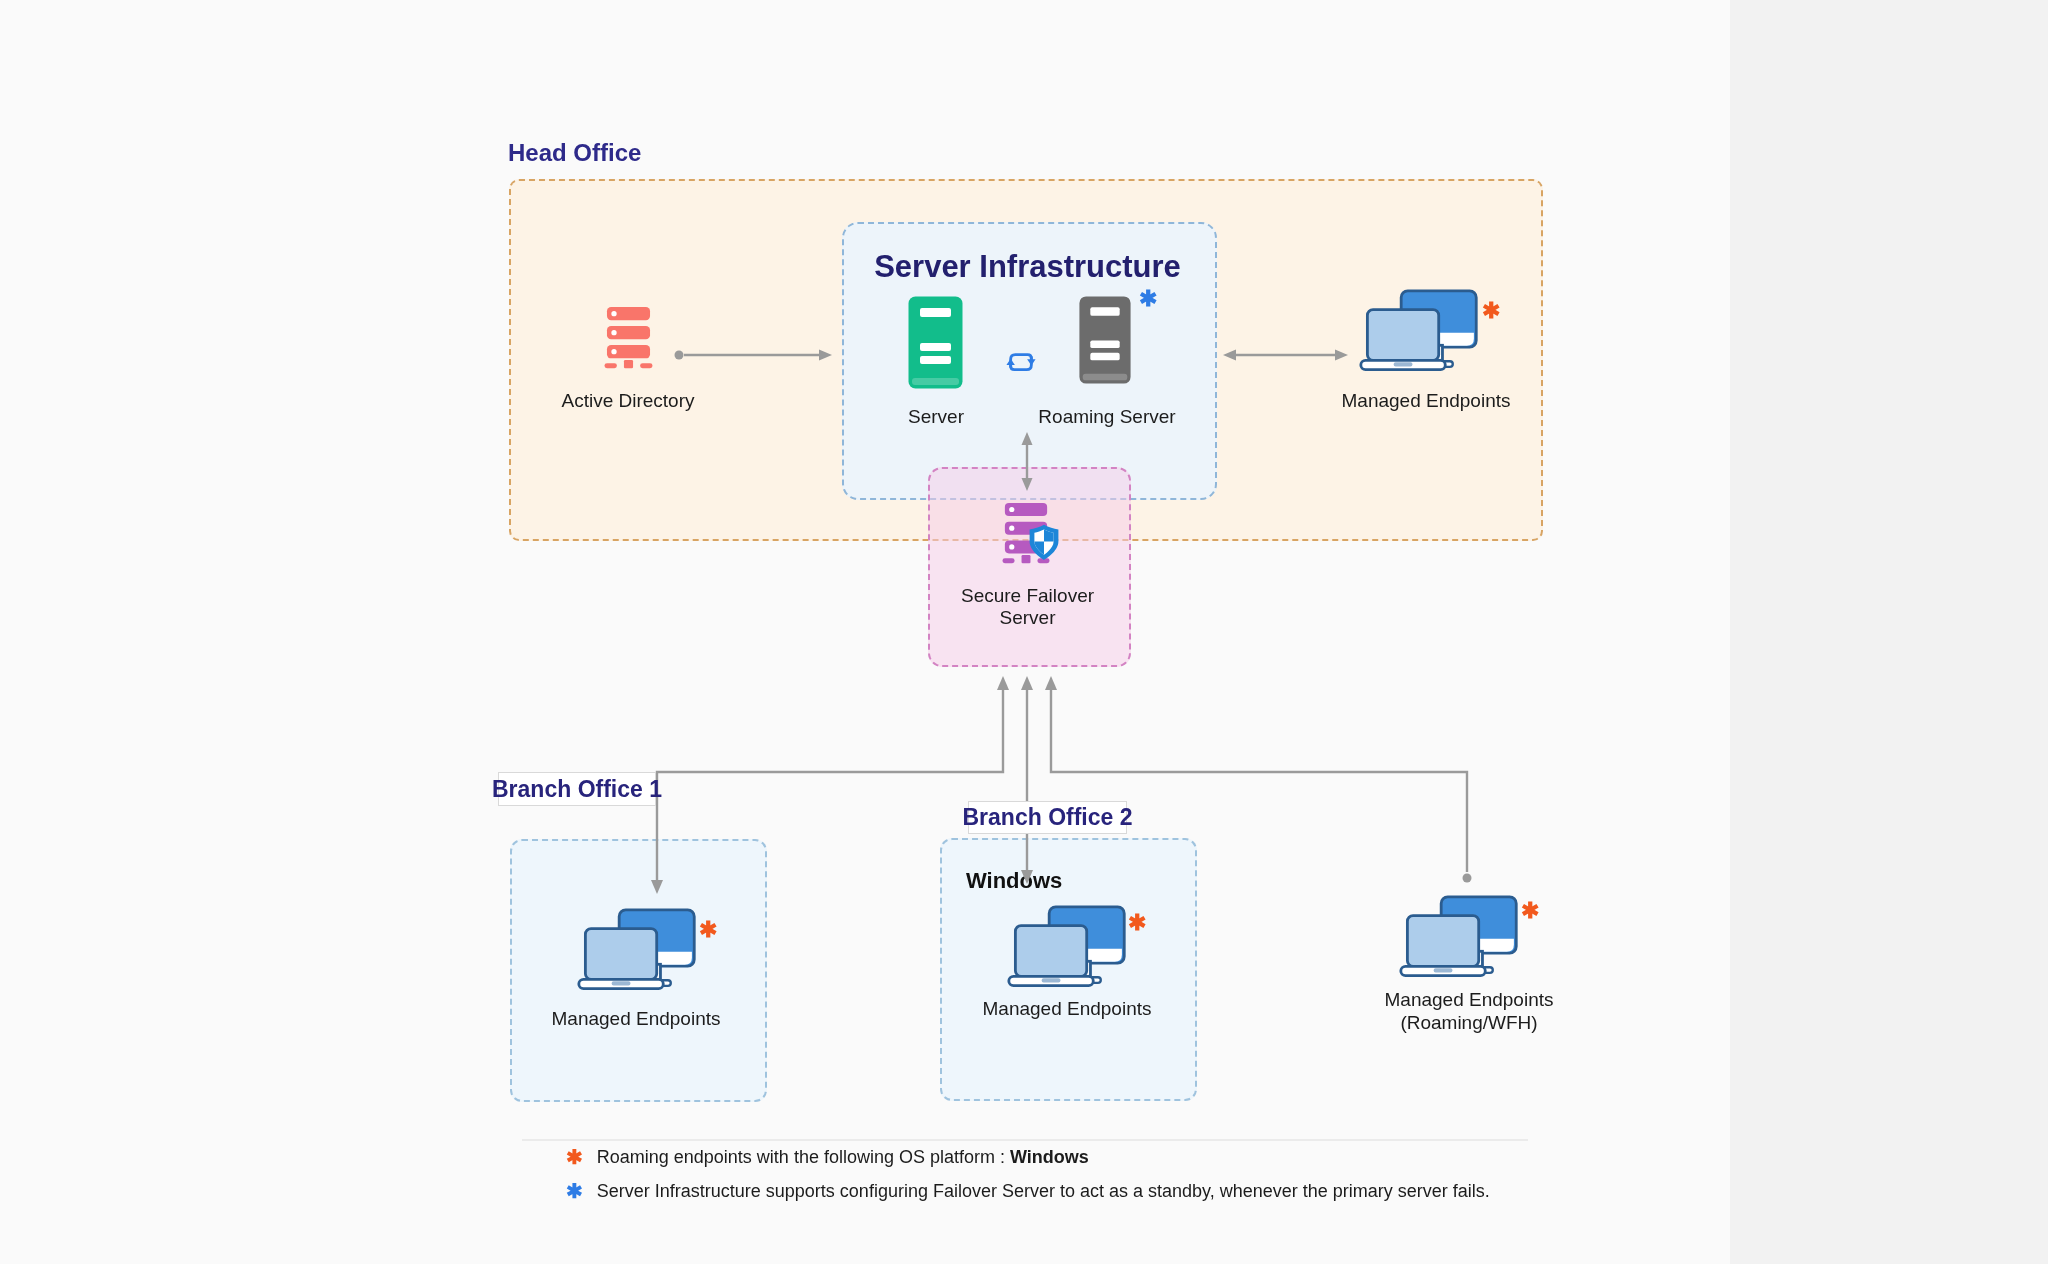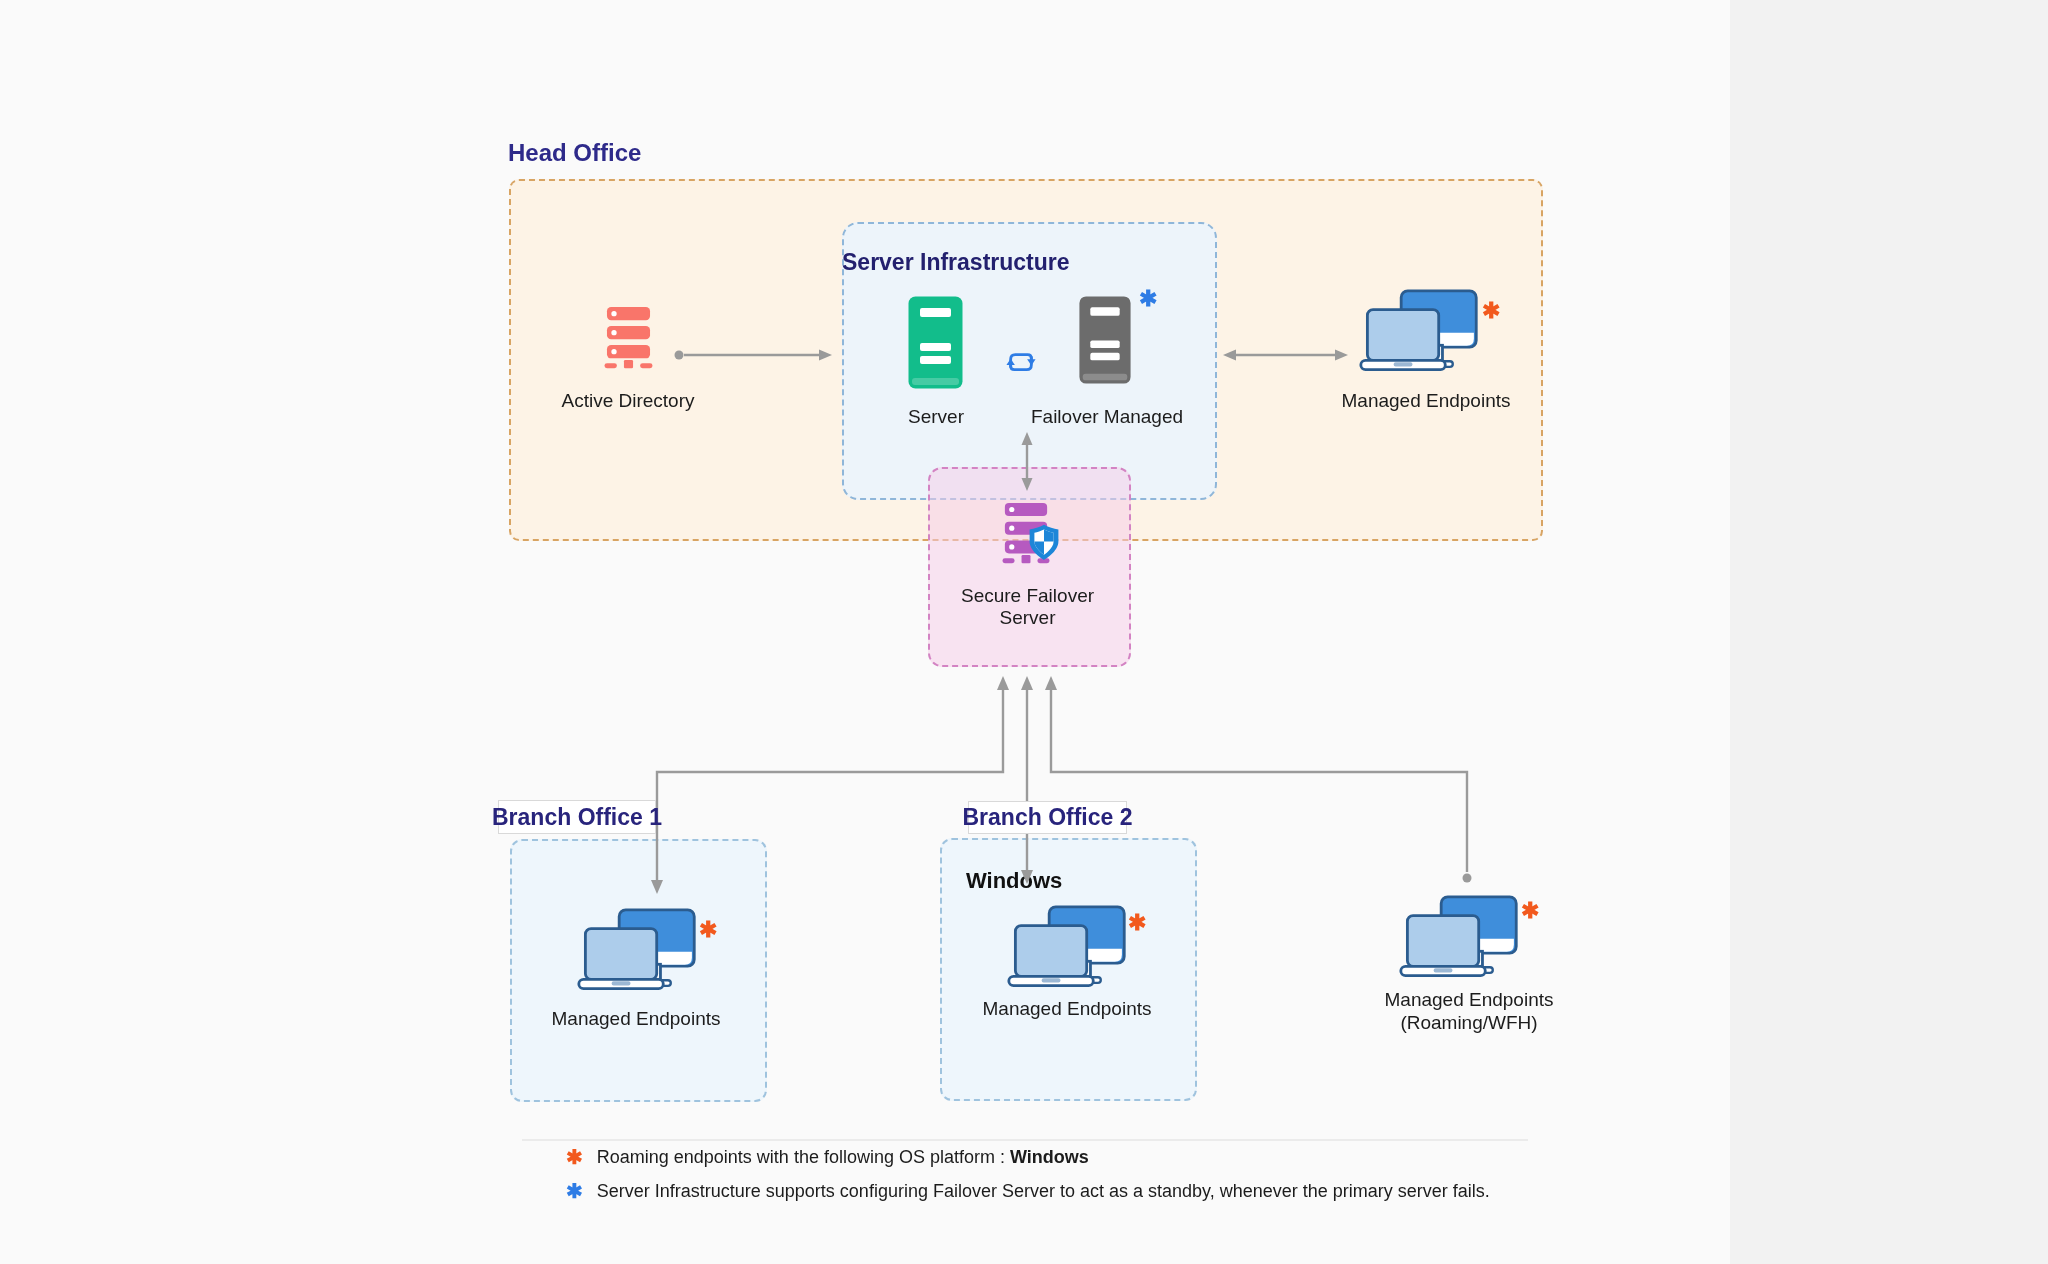--- a/index.html
+++ b/index.html
@@ -8,21 +8,21 @@
     background:var(--canvas-bg,#fafafa);
     font-family:Liberation Sans, sans-serif;
     color:var(--ink,#1c1c1c);
   }
   .zone{position:absolute; border-radius:10px;}
   .zone.ho{background:var(--cream-bg); border:2px dashed var(--cream-border); border-radius:10px;}
   .zone.si{background:var(--si-bg); border:2px dashed var(--si-border); border-radius:16px;}
   .zone.gw{background:var(--pink-bg); border:2px dashed var(--pink-border); border-radius:14px;}
   .zone.branch{background:var(--branch-bg); border:2px dashed var(--branch-border); border-radius:12px;}
   .ztitle{position:absolute; font-weight:bold; font-size:24px; color:var(--navy); white-space:nowrap;}
-  .si-title{position:absolute; font-weight:bold; font-size:23px; color:var(--si-navy); }
+  .si-title{position:absolute; font-weight:bold; font-size:31px; color:var(--si-navy); text-align:center;}
   .chip{
     position:absolute; background:#ffffff; border:1px solid var(--chip-border);
     font-weight:bold; font-size:23px; color:var(--chip-navy);
     display:flex; align-items:center; justify-content:center; white-space:nowrap;
   }
   .caption{position:absolute; font-size:19px; color:var(--ink); text-align:center; line-height:22px;}
   .os-label{position:absolute; font-size:22px; font-weight:bold; color:#111;}
   .ast{position:absolute; font-weight:bold; font-size:22px; line-height:22px;}
   .ast.orange{color:var(--asterisk-orange);}
   .ast.blue{color:var(--asterisk-blue);}
@@ -76,21 +76,21 @@
       <polygon points="1.5,18 10.5,18 6,11.5" fill="currentColor" stroke="none"></polygon>
     </svg></div>
 
   <div class="icon z3" style="left:1078px; top:295px; width:54px; color:var(--server-gray);"><svg viewBox="0 0 57 95" width="100%">
       <rect x="1.5" y="1.5" width="54" height="92" rx="7" fill="currentColor"></rect>
       <rect x="13" y="13" width="31" height="9" rx="2" fill="#fff"></rect>
       <rect x="13" y="48" width="31" height="8" rx="2" fill="#fff"></rect>
       <rect x="13" y="61" width="31" height="8" rx="2" fill="#fff"></rect>
       <rect x="5" y="83" width="47" height="7" rx="3" fill="#fff" opacity="0.22"></rect>
     </svg></div>
-  <div class="caption z3" style="left:1027px; top:406px; width:160px;">Failover Managed</div>
+  <div class="caption z3" style="left:1027px; top:406px; width:160px;">Roaming Server</div>
   <span class="ast blue z3" style="left:1139px; top:288px;">✱</span>
 
   <div class="icon z3" style="left:1358px; top:289px; width:122px;"><svg viewBox="0 0 130 92" width="100%">
       <rect x="46" y="2" width="80" height="60" rx="7" fill="var(--endpoint-blue)" stroke="var(--endpoint-outline)" stroke-width="3"></rect>
       <path d="M48.5 46.5 H123.5 V53 Q123.5 60.5 116 60.5 H56 Q48.5 60.5 48.5 53 Z" fill="#fff"></path>
       <rect x="78" y="60" width="12" height="16" fill="#fff" stroke="var(--endpoint-outline)" stroke-width="3"></rect>
       <rect x="67" y="77" width="34" height="6" rx="3" fill="#fff" stroke="var(--endpoint-outline)" stroke-width="2.5"></rect>
       <rect x="10" y="22" width="76" height="54" rx="6" fill="var(--endpoint-light)" stroke="var(--endpoint-outline)" stroke-width="3"></rect>
       <rect x="3" y="76" width="90" height="10" rx="5" fill="#fff" stroke="var(--endpoint-outline)" stroke-width="3"></rect>
       <rect x="38" y="78" width="20" height="4.5" rx="2" fill="#9cb8d4"></rect>
@@ -115,21 +115,21 @@
       <path d="M20 7 C24 9 28 10.5 32 11 V22 C32 31 20 38.5 20 38.5 C20 38.5 8 31 8 22 V11 C12 10.5 16 9 20 7 Z" fill="#fff"></path>
       <path d="M20 7 C24 9 28 10.5 32 11 V22 H20 Z" fill="var(--shield-blue)"></path>
       <path d="M8 22 C8 31 20 38.5 20 38.5 V22 Z" fill="var(--shield-blue)"></path>
     </svg></div>
   <div class="caption z4" style="left:927px; top:585px; width:201px;">
     <span>Secure Failover</span><br>
     <span>Server</span>
   </div>
 
   <div class="zone branch z2" style="left:510px; top:839px; width:253px; height:259px;"></div>
-  <div class="chip z7" style="left:498px; top:800px; width:156px; height:32px;">Branch Office 1</div>
+  <div class="chip z7" style="left:498px; top:772px; width:156px; height:32px;">Branch Office 1</div>
   <div class="icon z3" style="left:576px; top:908px; width:122px;"><svg viewBox="0 0 130 92" width="100%">
       <rect x="46" y="2" width="80" height="60" rx="7" fill="var(--endpoint-blue)" stroke="var(--endpoint-outline)" stroke-width="3"></rect>
       <path d="M48.5 46.5 H123.5 V53 Q123.5 60.5 116 60.5 H56 Q48.5 60.5 48.5 53 Z" fill="#fff"></path>
       <rect x="78" y="60" width="12" height="16" fill="#fff" stroke="var(--endpoint-outline)" stroke-width="3"></rect>
       <rect x="67" y="77" width="34" height="6" rx="3" fill="#fff" stroke="var(--endpoint-outline)" stroke-width="2.5"></rect>
       <rect x="10" y="22" width="76" height="54" rx="6" fill="var(--endpoint-light)" stroke="var(--endpoint-outline)" stroke-width="3"></rect>
       <rect x="3" y="76" width="90" height="10" rx="5" fill="#fff" stroke="var(--endpoint-outline)" stroke-width="3"></rect>
       <rect x="38" y="78" width="20" height="4.5" rx="2" fill="#9cb8d4"></rect>
     </svg></div>
   <span class="ast orange z3" style="left:699px; top:919px;">✱</span>

